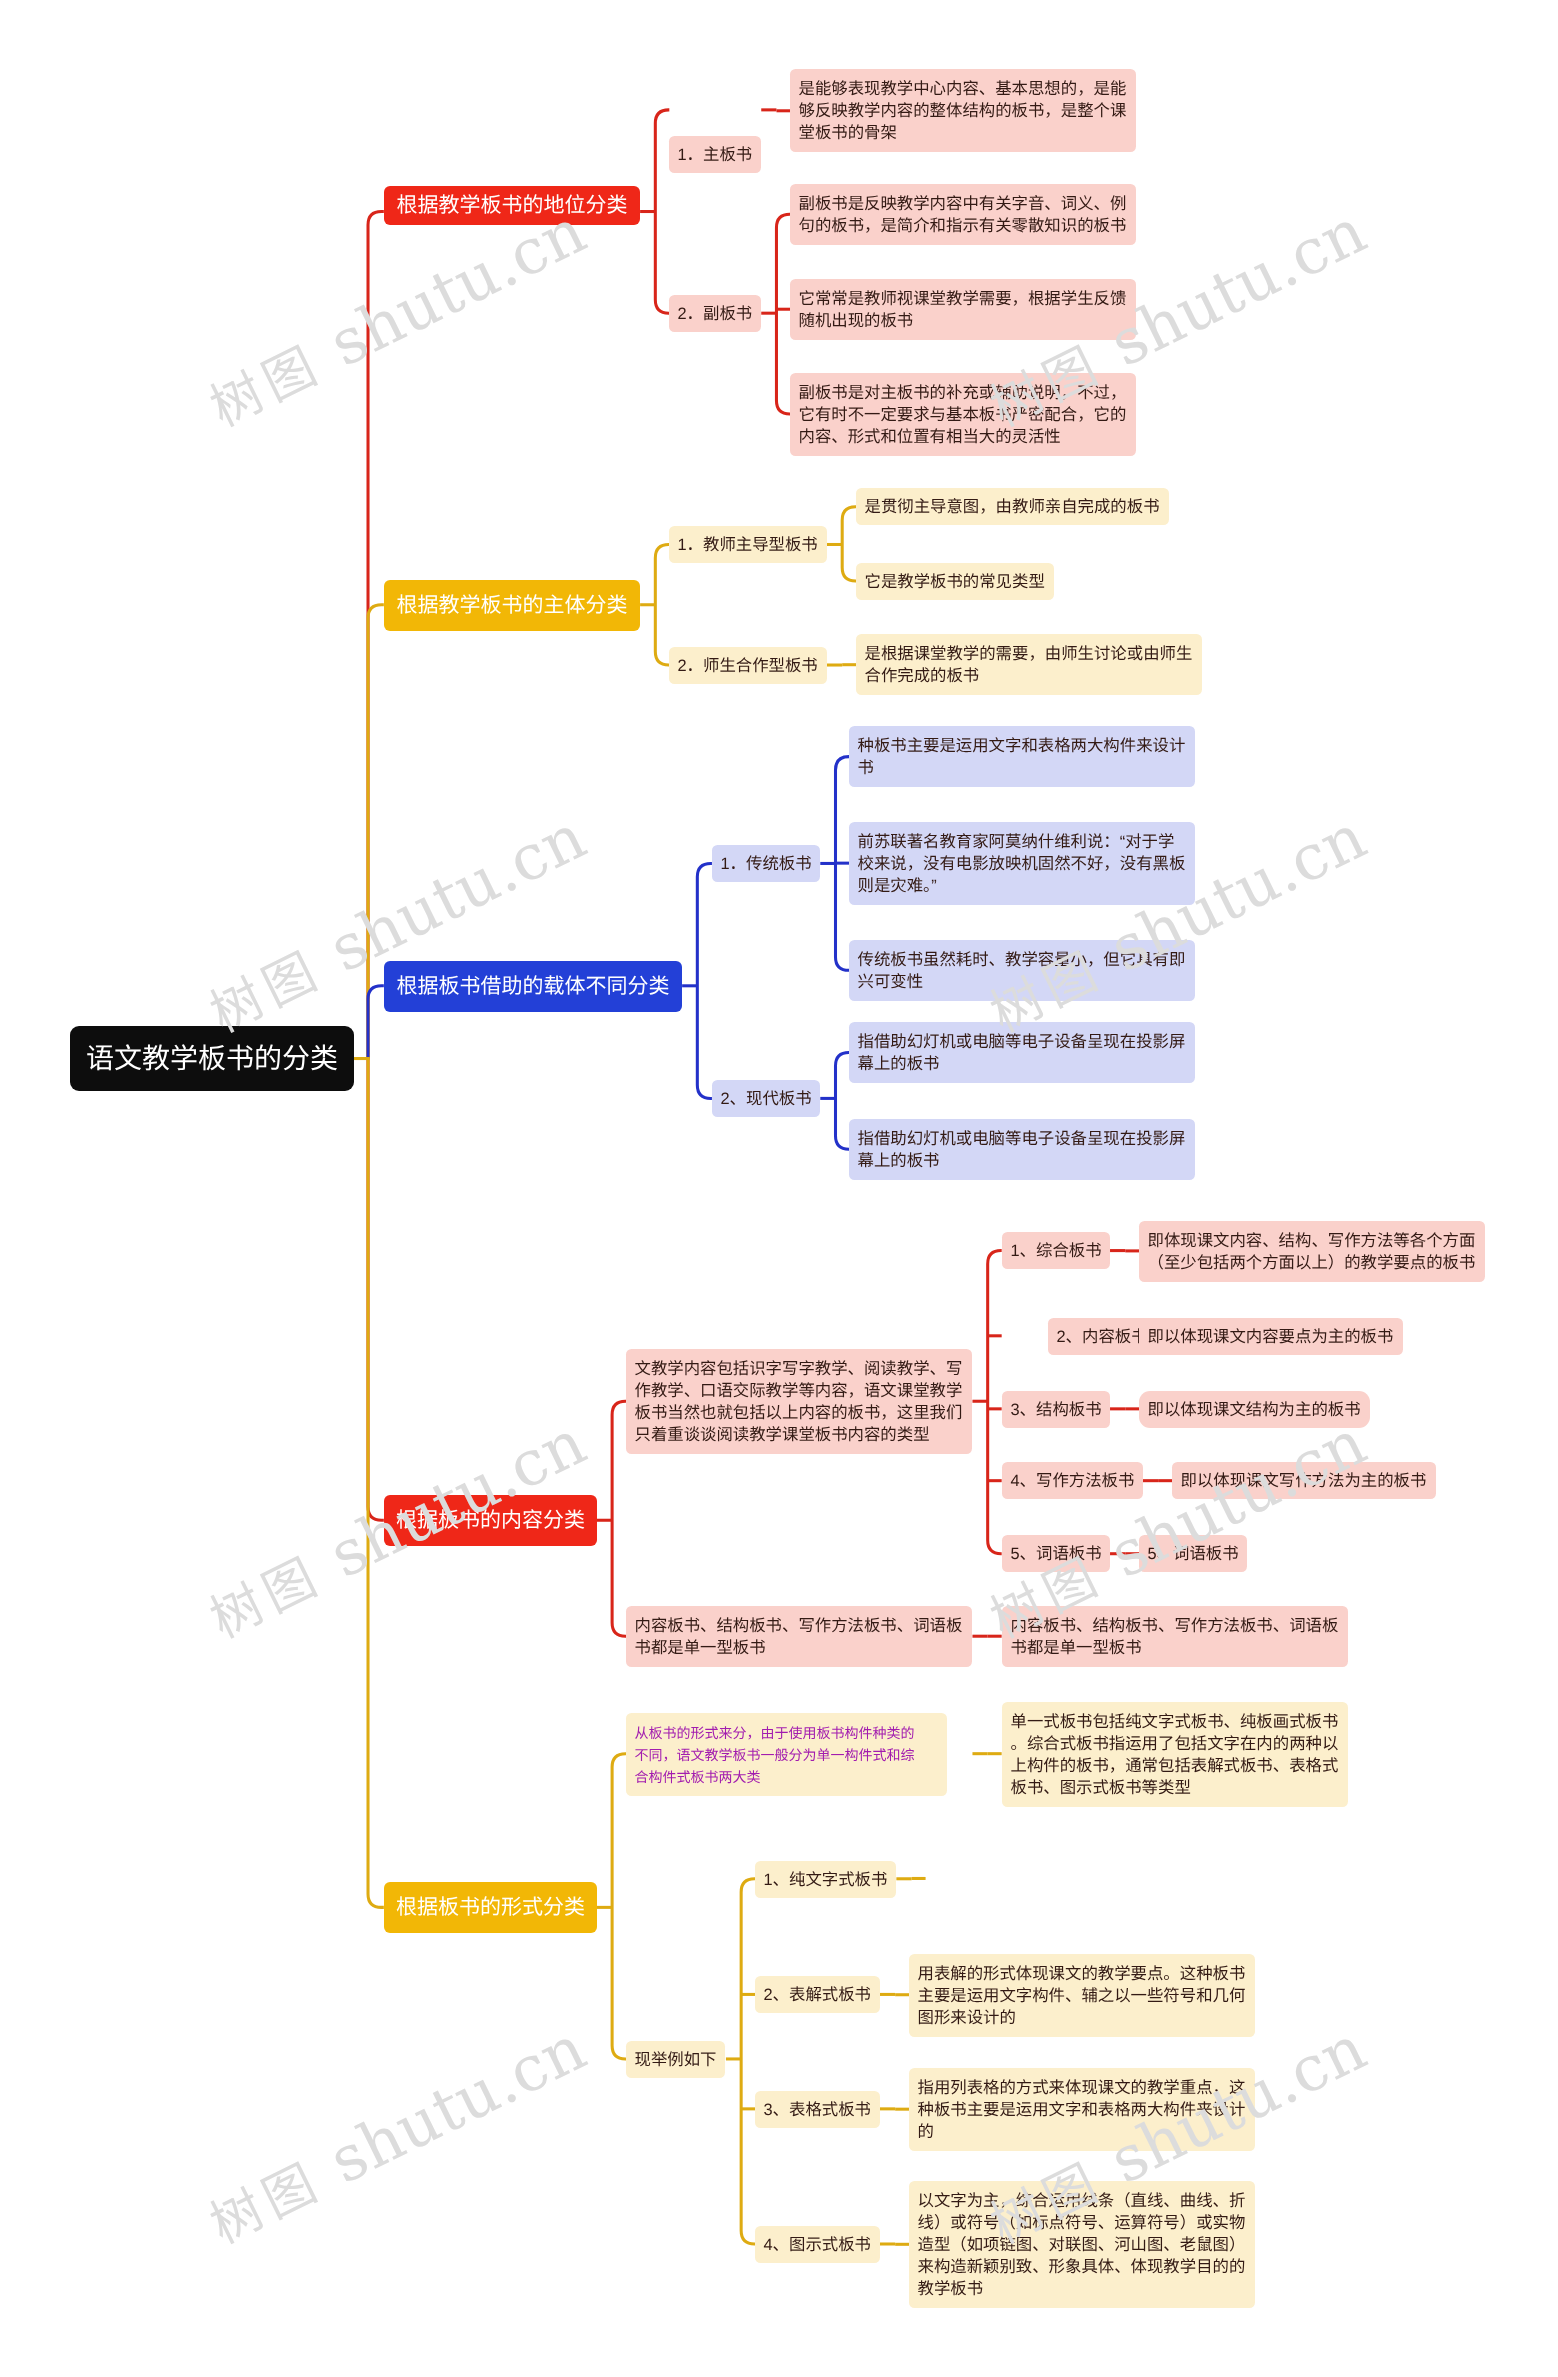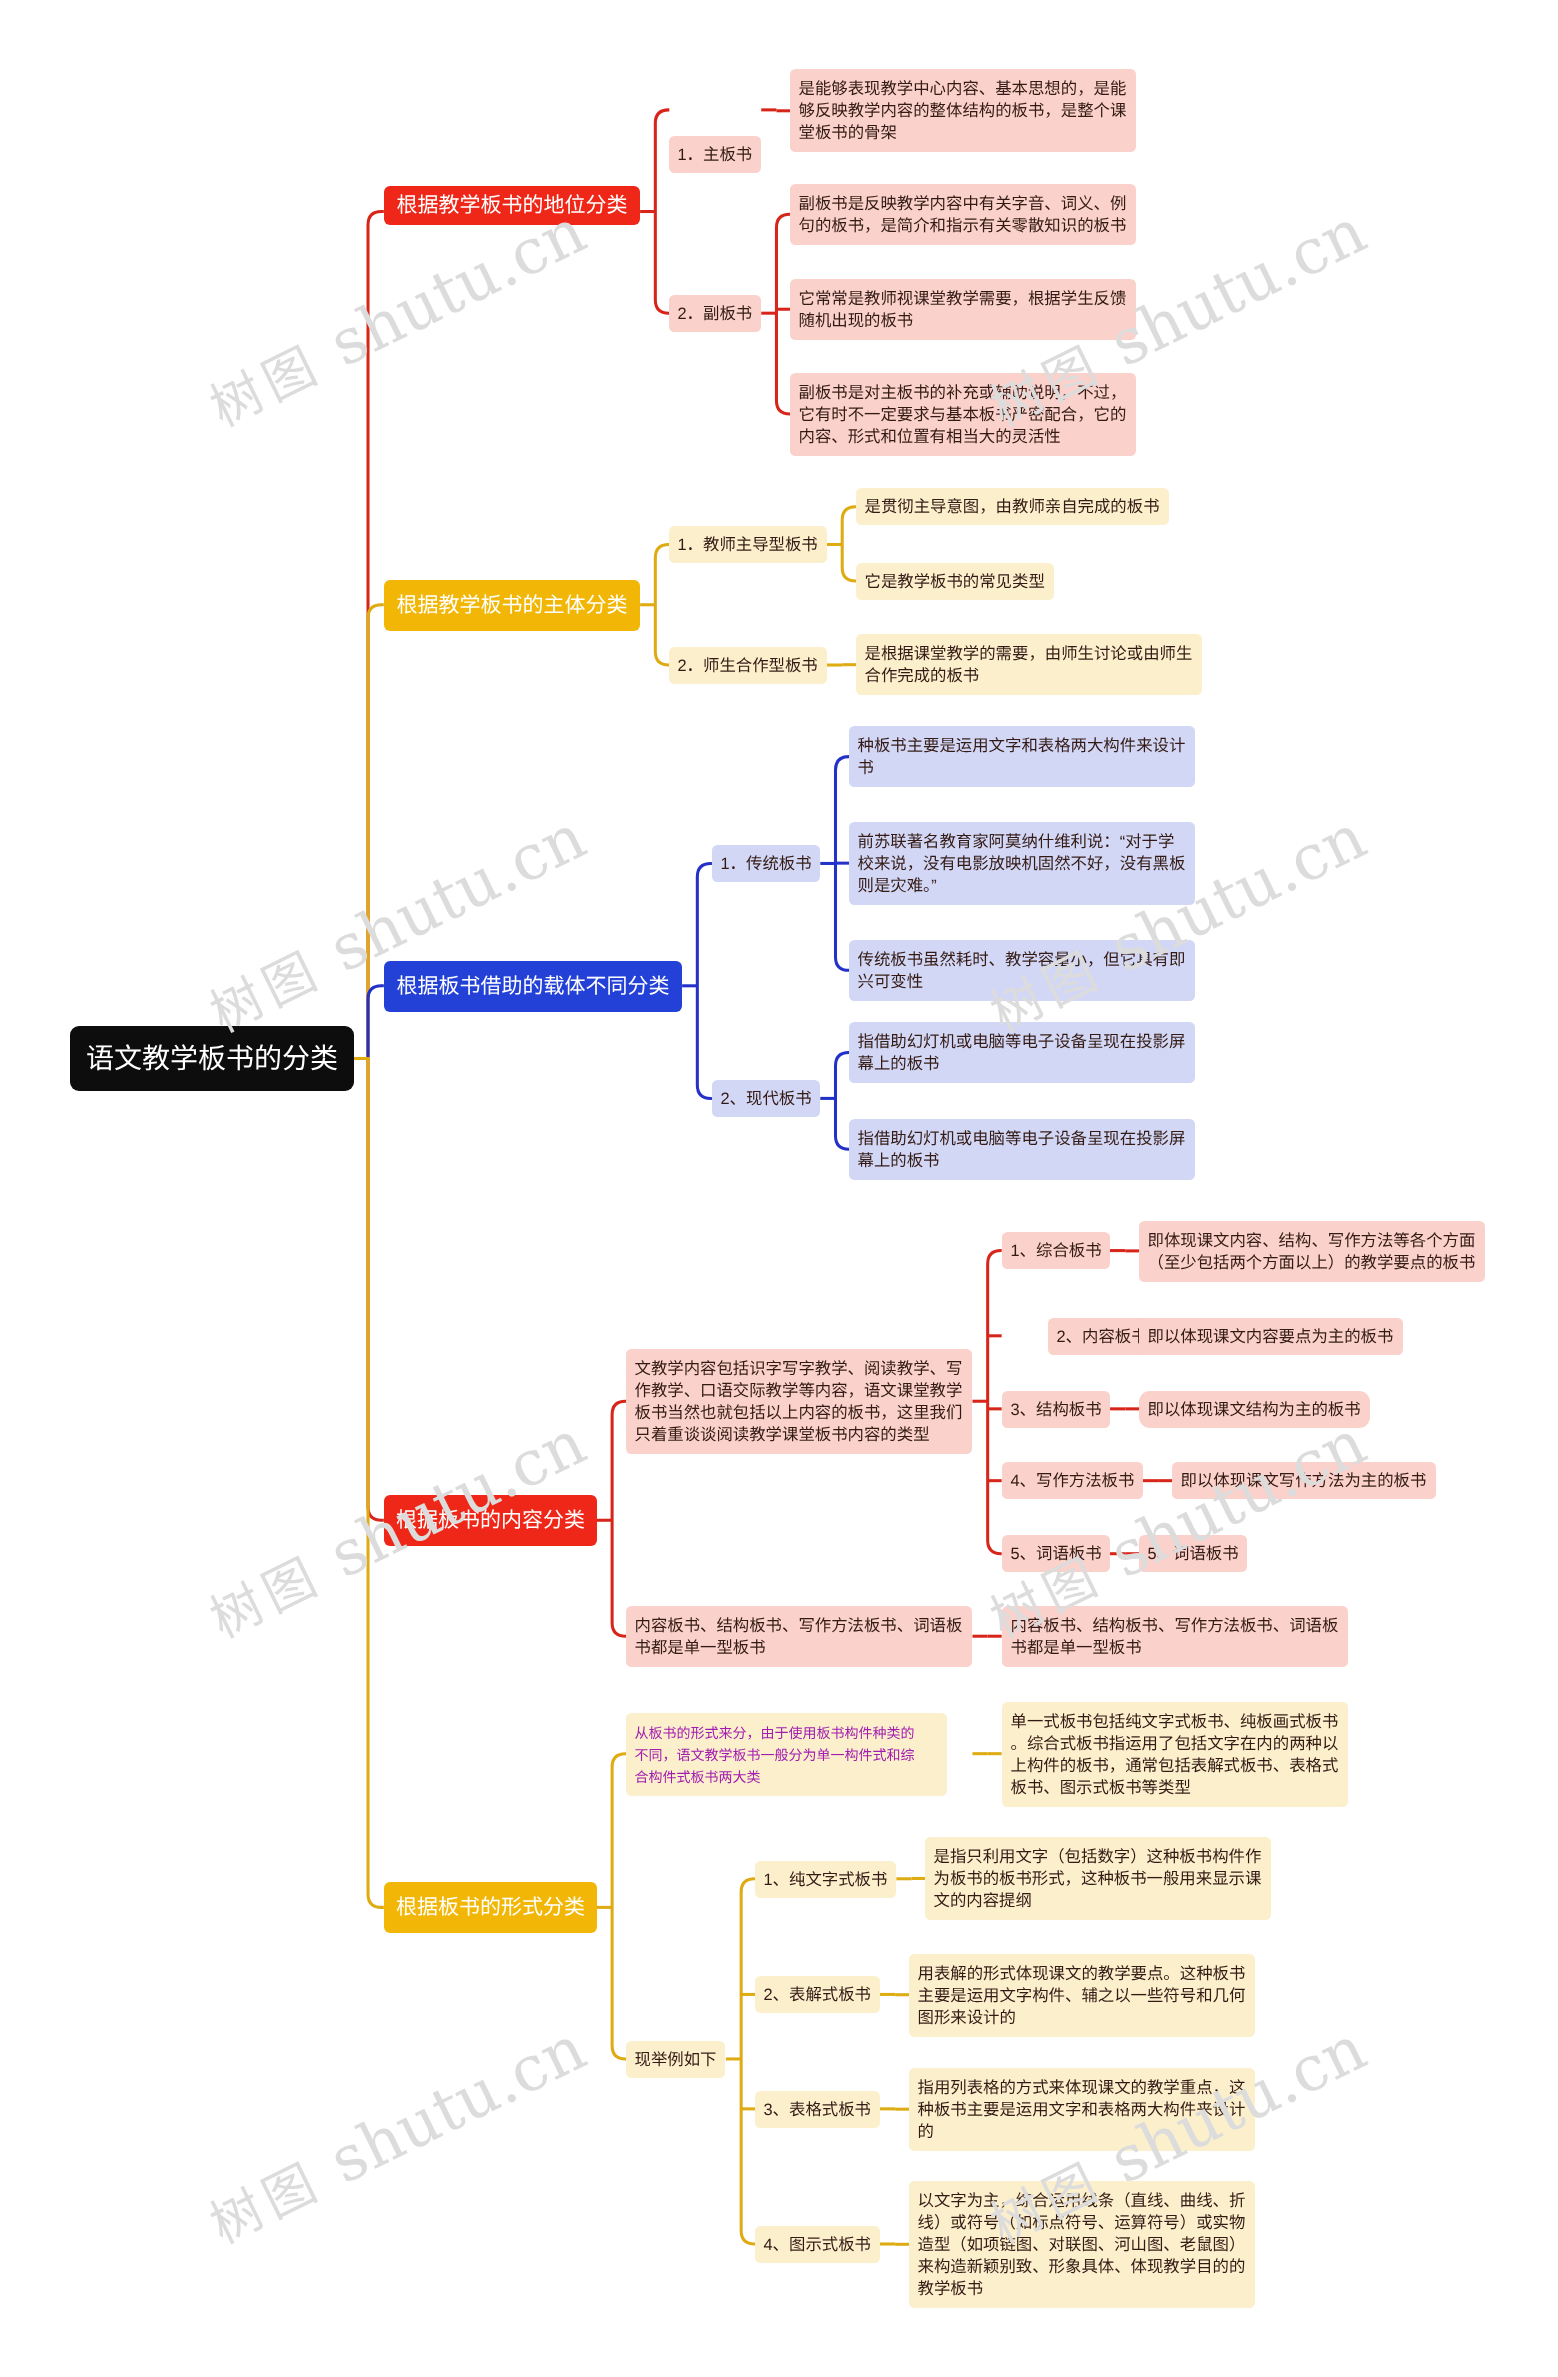--- a/index.html
+++ b/index.html
@@ -227,25 +227,20 @@
 。综合式板书指运用了包括文字在内的两种以
 上构件的板书，通常包括表解式板书、表格式
 板书、图示式板书等类型</span>
       </div>
       <div class="node lvl2" style="left: 626px; top: 2041px; width: 99px; height: 37px; background: rgb(252, 239, 204); color: rgb(51, 26, 20); font-size: 16.4px; line-height: 22px; padding: 0px 8.5px;">
         <span class="tx">现举例如下</span>
       </div>
       <div class="node lvl3" style="left: 755px; top: 1861px; width: 141px; height: 37px; background: rgb(252, 239, 204); color: rgb(51, 26, 20); font-size: 16.4px; line-height: 22px; padding: 0px 8.5px;">
         <span class="tx">1、纯文字式板书</span>
       </div>
-      <div class="node lvl4" style="left: 925px; top: 1837px; width: 346px; height: 83px; background: rgb(252, 239, 204); color: rgb(51, 26, 20); font-size: 16.4px; line-height: 22px; padding: 0px 8.5px;">
-        <span class="tx">是指只利用文字（包括数字）这种板书构件作
-为板书的板书形式，这种板书一般用来显示课
-文的内容提纲</span>
-      </div>
       <div class="node lvl3" style="left: 755px; top: 1976px; width: 125px; height: 37px; background: rgb(252, 239, 204); color: rgb(51, 26, 20); font-size: 16.4px; line-height: 22px; padding: 0px 8.5px;">
         <span class="tx">2、表解式板书</span>
       </div>
       <div class="node lvl4" style="left: 909px; top: 1954px; width: 346px; height: 83px; background: rgb(252, 239, 204); color: rgb(51, 26, 20); font-size: 16.4px; line-height: 22px; padding: 0px 8.5px;">
         <span class="tx">用表解的形式体现课文的教学要点。这种板书
 主要是运用文字构件、辅之以一些符号和几何
 图形来设计的</span>
       </div>
       <div class="node lvl3" style="left: 755px; top: 2091px; width: 125px; height: 37px; background: rgb(252, 239, 204); color: rgb(51, 26, 20); font-size: 16.4px; line-height: 22px; padding: 0px 8.5px;">
         <span class="tx">3、表格式板书</span>

